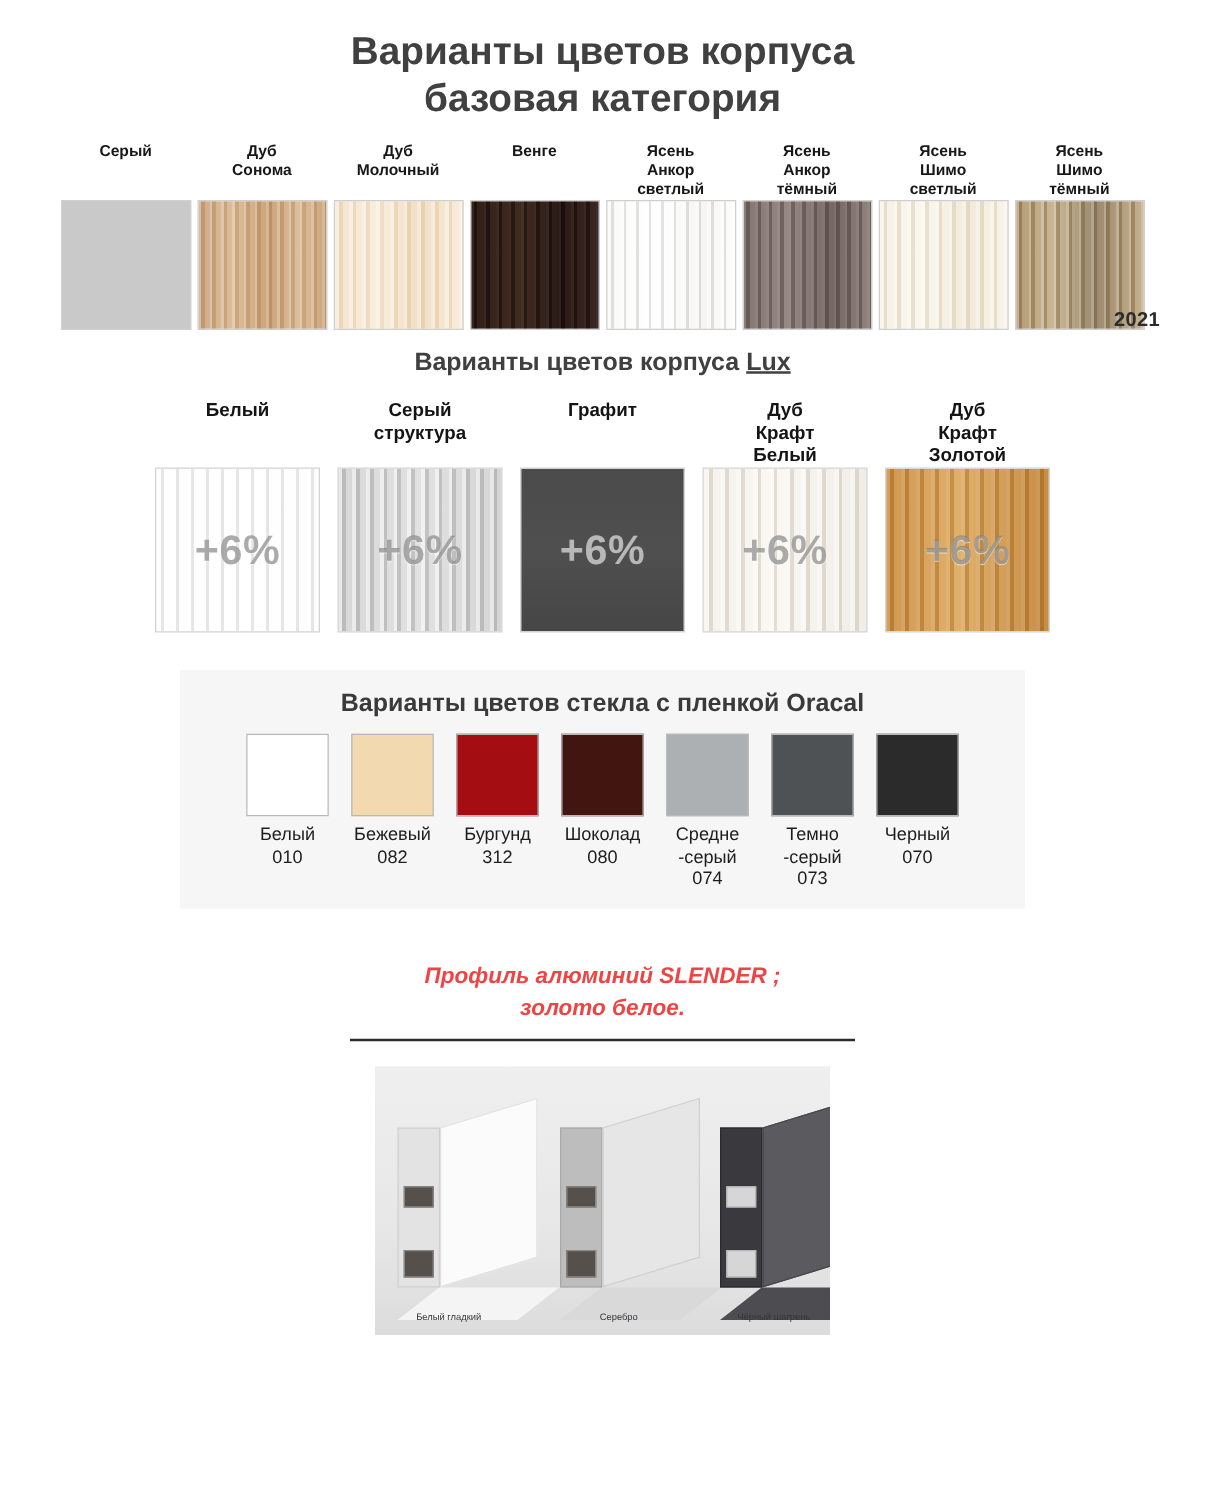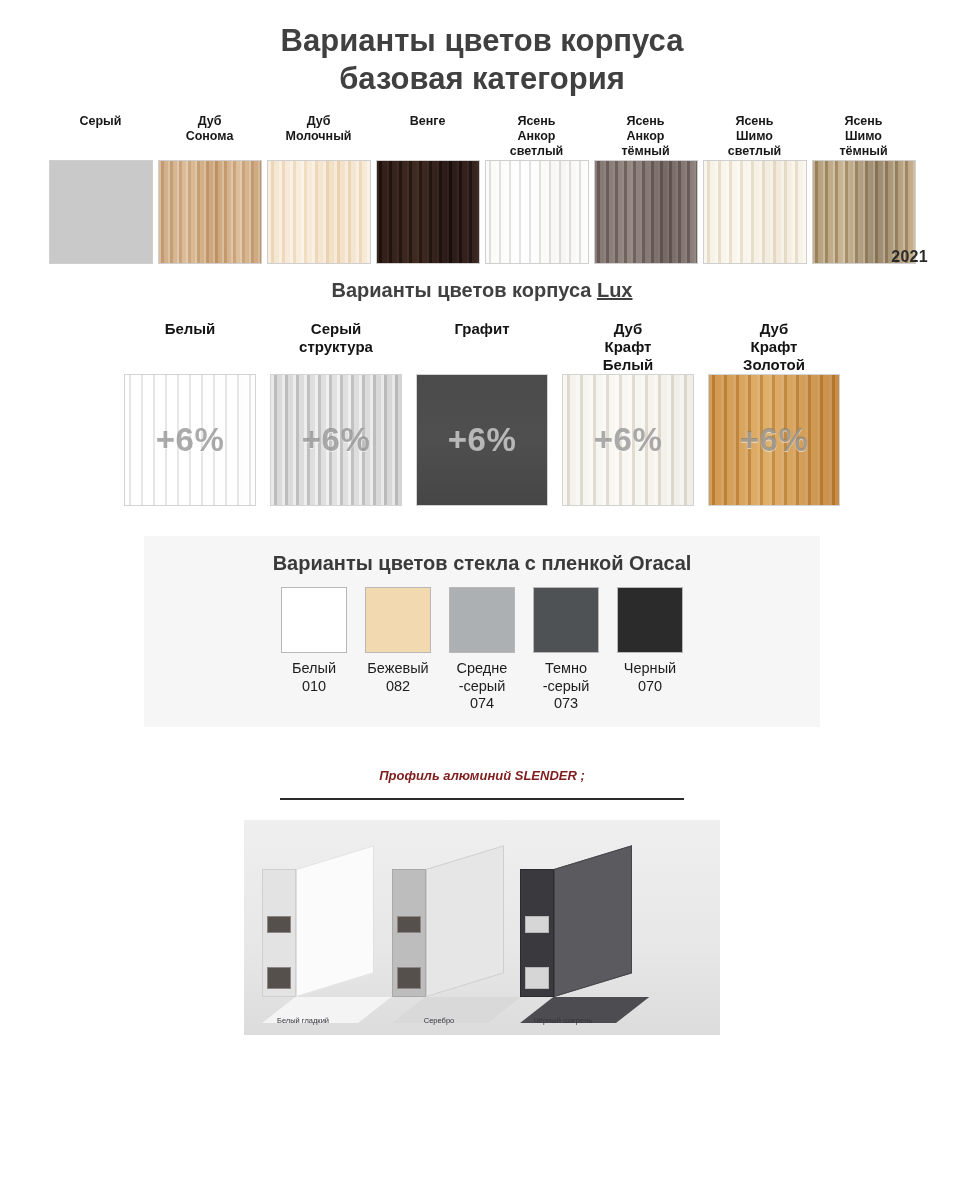--- a/index.html
+++ b/index.html
@@ -212,34 +212,34 @@
     margin-top: 7px;
     color: #1d1d1d;
   }
 
   
   .profile-note {
     margin-top: 40px;
     text-align: center;
     font-style: italic;
     font-weight: bold;
-    font-size: 13px;
+    font-size: 18px;
     line-height: 1.45;
-    color: #7f1d1d;
+    color: #ef4444;
   }
   .rule {
     width: 404px;
     height: 2px;
     background: #2b2b2b;
     margin: 12px auto 0 auto;
   }
 
   
   .photo {
-    width: 476px;
+    width: 364px;
     height: 215px;
     margin: 20px auto 0 auto;
     background: linear-gradient(180deg,#efefef 0%,#e7e7e7 60%,#dcdcdc 100%);
     position: relative;
     overflow: hidden;
   }
   .bar {
     position: absolute;
     bottom: 38px;
   }
@@ -391,21 +391,35 @@
 
     <div class="oracal-col">
       <div class="oracal-swatch" style="background:#f3d9b0"></div>
       <div class="oracal-name">
         <span>Бежевый</span><br>
         <span>082</span>
       </div>
     </div>
 
 
-
+    <div class="oracal-col">
+      <div class="oracal-swatch" style="background:#a40d12"></div>
+      <div class="oracal-name">
+        <span>Бургунд</span><br>
+        <span>312</span>
+      </div>
+    </div>
+
+    <div class="oracal-col">
+      <div class="oracal-swatch" style="background:#431510"></div>
+      <div class="oracal-name">
+        <span>Шоколад</span><br>
+        <span>080</span>
+      </div>
+    </div>
 
     <div class="oracal-col">
       <div class="oracal-swatch" style="background:#adb0b2"></div>
       <div class="oracal-name">
         <span>Средне<br>-серый</span><br>
         <span>074</span>
       </div>
     </div>
 
     <div class="oracal-col">
@@ -422,20 +436,21 @@
         <span>Черный</span><br>
         <span>070</span>
       </div>
     </div>
 
   </div>
 </div>
 
 <div class="profile-note">
   <div>Профиль алюминий SLENDER ;</div>
+  <div>золото белое.</div>
 </div>
 <div class="rule"></div>
 
 <div class="photo">
 
   <div class="bar" style="left:18px;">
     <div class="face-top" style="background:#f4f4f4;"></div>
     <div class="face-front" style="background:#e3e3e3; border:1px solid #cfcfcf; box-sizing:border-box;"></div>
     <div class="face-side" style="background:#fbfbfb; border:1px solid #e0e0e0; box-sizing:border-box;"></div>
     <div class="slot" style="left:5px; bottom:64px; width:24px; height:17px;"></div>

